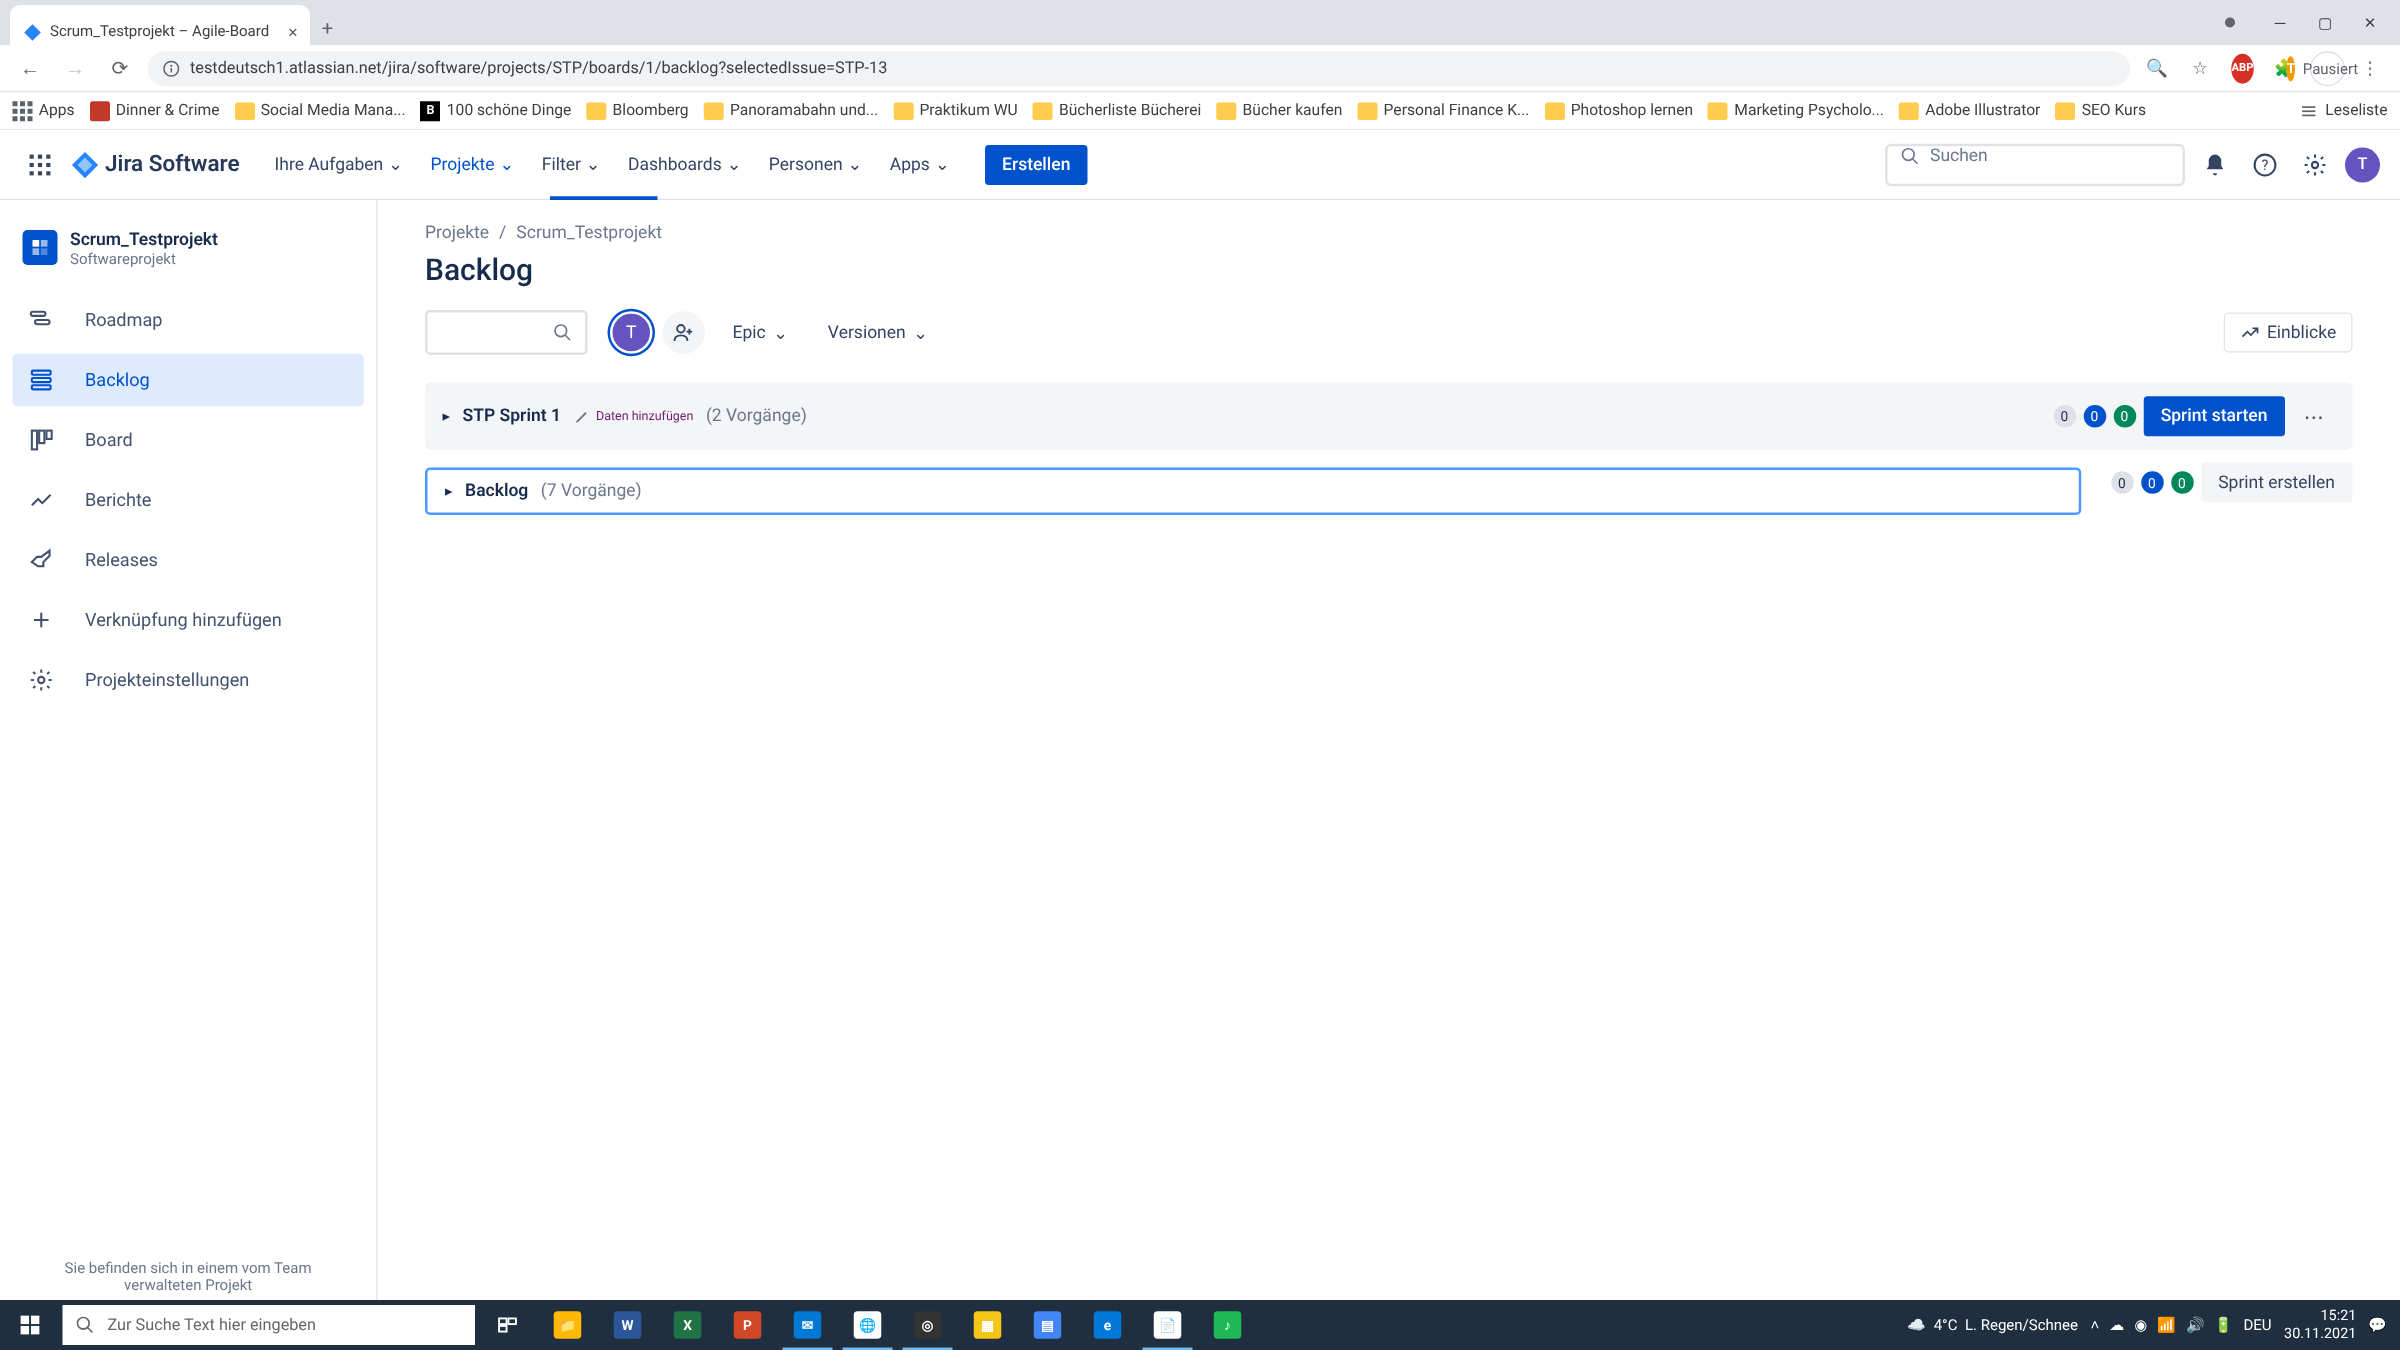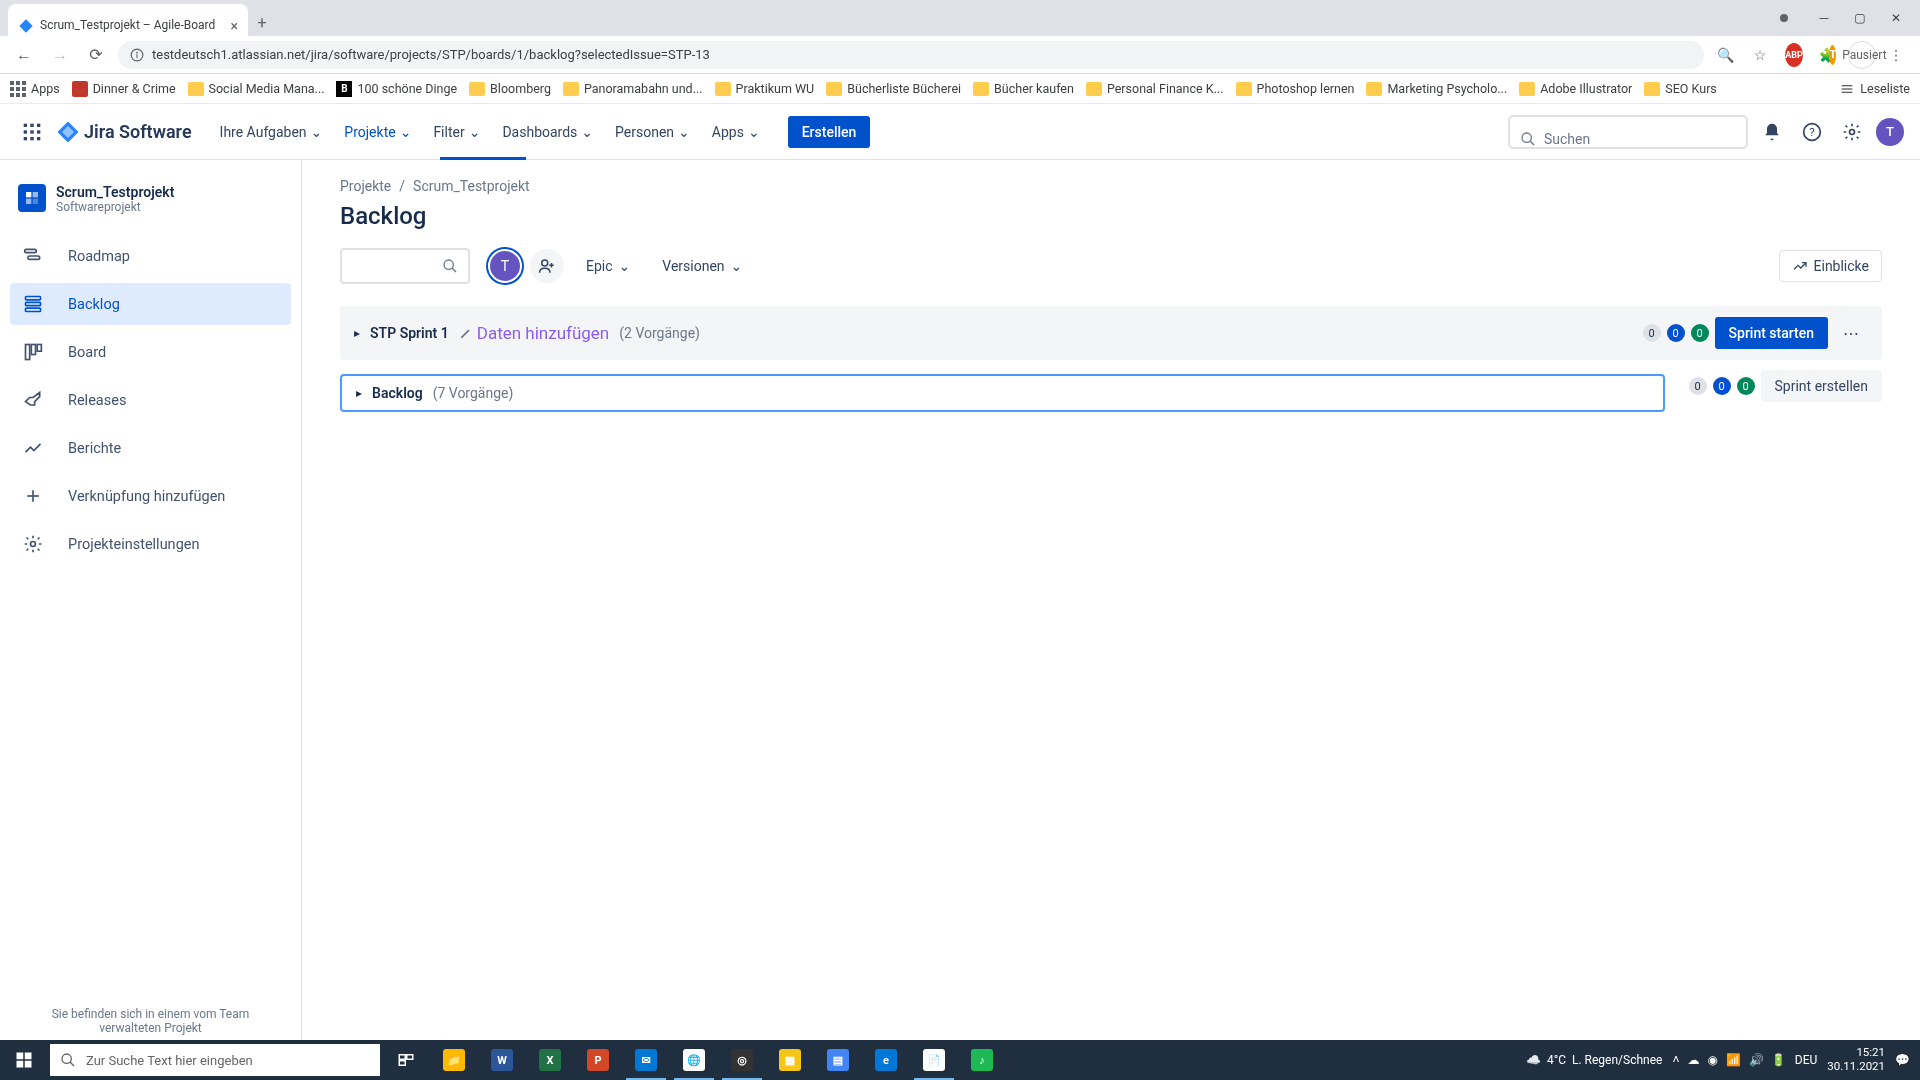--- a/index.html
+++ b/index.html
@@ -37,21 +37,21 @@
 
 .jira-header { height: 56px; border-bottom: 1px solid #dfe1e6; display: flex; align-items: center; padding: 0 16px; gap: 8px; background:#fff; position:relative; }
 .jira-apps { width: 32px; height: 32px; display:flex;align-items:center;justify-content:center; color:#344563; }
 .jira-logo { display: flex; align-items: center; gap: 4px; font-size: 18px; font-weight: 600; color: #253858; margin-right: 12px; }
 .jira-nav { display: flex; gap: 6px; }
 .jira-nav-item { padding: 6px 8px; font-size: 14px; color: #344563; display: flex; align-items: center; gap: 4px; cursor: pointer; border-radius: 3px; position:relative; }
 .jira-nav-item.active { color: #0052cc; }
 .active-underline { position:absolute; height: 3px; background:#0052cc; bottom:-1px; left: 440px; width: 86px; }
 .create-btn { background: #0052cc; color: #fff; border: none; padding: 8px 14px; border-radius: 3px; font-size: 14px; font-weight: 500; margin-left: 12px; cursor:pointer; }
 .jira-header-right { margin-left: auto; display: flex; align-items: center; gap: 8px; }
-.search-field { width: 240px; height: 34px; border: 2px solid #dfe1e6; border-radius: 5px; display: flex; align-items: flex-end; padding: 0 10px; gap: 8px; color: #6b778c; font-size: 14px; }
+.search-field { width: 240px; height: 34px; border: 2px solid #dfe1e6; border-radius: 5px; display: flex; align-items: flex-start; padding: 0 10px; gap: 8px; color: #6b778c; font-size: 14px; }
 .hdr-icon { width: 32px; height: 32px; display:flex; align-items:center; justify-content:center; color:#344563; }
 .hdr-avatar { width: 28px; height: 28px; border-radius: 50%; background: #6554c0; color: #fff; display:flex;align-items:center;justify-content:center; font-size:13px; font-weight:500; }
 
 .jira-body { display: flex; height: calc(100% - 160px); }
 .sidebar { width: 302px; border-right: 1px solid #dfe1e6; padding: 20px 10px; display:flex; flex-direction:column; }
 .project-header { display: flex; gap: 10px; padding: 4px 8px 18px; }
 .project-icon { width: 28px; height: 28px; background: #0052cc; border-radius: 4px; display:flex;align-items:center;justify-content:center; }
 .project-title { font-size: 14px; font-weight: 600; color: #172b4d; }
 .project-sub { font-size: 12px; color: #6b778c; }
 .side-item { display: flex; align-items: center; gap: 24px; padding: 10px 12px; font-size: 14.5px; color: #42526e; border-radius: 4px; cursor: pointer; margin: 3px 0;}
@@ -68,21 +68,21 @@
 .avatar-t { width: 34px; height: 34px; border-radius: 50%; background: #6554c0; color:#fff; display:flex;align-items:center;justify-content:center; font-size:14px; border: 2px solid #fff; box-shadow:0 0 0 2px #0052cc; margin-left: 6px;}
 .add-person { width: 34px; height: 34px; border-radius: 50%; background: #f4f5f7; display:flex;align-items:center;justify-content:center; color:#344563; margin-left: -4px; }
 .filter-dd { padding: 6px 10px; font-size: 14px; color: #344563; display:flex; align-items:center; gap: 6px; cursor:pointer; }
 .insights { margin-left: auto; border: 1px solid #dfe1e6; border-radius: 4px; padding: 7px 12px; font-size: 14px; color:#344563; display:flex; gap: 6px; align-items:center;}
 
 .sprint-row { background: #f4f5f7; border-radius: 4px; margin-top: 22px; padding: 10px 14px; display: flex; align-items: center; gap: 10px; }
 .backlog-row { border: 2px solid #4c9aff; border-radius: 4px; margin-top: 14px; padding: 9px 14px; display: flex; align-items: center; gap: 10px; position:relative; }
 .backlog-wrap { display:flex; align-items:center; gap: 10px; }
 .chev { font-size: 12px; color: #172b4d; cursor:pointer; }
 .row-title { font-weight: 600; font-size: 14px; color: #172b4d; }
-.row-link { font-size: 17px; color: #8b5cf6; display:flex; align-items:center; gap:4px;}
+.row-link { font-size: 10px; color: #701a75; display:flex; align-items:center; gap:4px;}
 .row-count { font-size: 14px; color: #6b778c; }
 .row-right { margin-left: auto; display: flex; align-items: center; gap: 6px; }
 .badge { min-width: 18px; height: 18px; border-radius: 9px; font-size: 11px; display:flex; align-items:center; justify-content:center; padding: 0 5px; color:#fff; }
 .badge.grey { background: #dfe1e6; color:#172b4d; }
 .badge.blue { background: #0052cc; }
 .badge.green { background: #00875a; }
 .primary-btn { background: #0052cc; color:#fff; border:none; padding: 8px 14px; border-radius:3px; font-size:14px; font-weight:500; cursor:pointer;}
 .secondary-btn { background: #f4f5f7; color:#344563; border:none; padding: 8px 14px; border-radius:3px; font-size:14px; cursor:pointer;}
 .more-btn { width: 34px; height: 34px; background:#f4f5f7; border-radius:3px; display:flex;align-items:center;justify-content:center; font-size:16px; color:#344563;}
 .backlog-right { display:flex; align-items:center; gap: 6px; margin-left: 14px;}
@@ -348,32 +348,32 @@
             <rect x="3" y="3" width="5" height="18" fill="none" stroke="#42526e" stroke-width="2"></rect>
             <rect x="10" y="3" width="5" height="12" fill="none" stroke="#42526e" stroke-width="2"></rect>
             <rect x="17" y="3" width="5" height="8" fill="none" stroke="#42526e" stroke-width="2"></rect>
           </svg>
         </div>
         <span>Board</span>
       </div>
     <div class="side-item">
         <div class="side-icon">
           <svg width="20" height="20" viewBox="0 0 24 24">
+            <polyline points="3,17 9,11 13,15 21,7" fill="none" stroke="#42526e" stroke-width="2"></polyline>
+          </svg>
+        </div>
+        <span>Berichte</span>
+      </div>
+    <div class="side-item">
+        <div class="side-icon">
+          <svg width="20" height="20" viewBox="0 0 24 24">
             <path d="M3 14 L8 9 L12 9 L20 3 L20 8 L14 14 L14 18 L9 18 Z" fill="none" stroke="#42526e" stroke-width="2"></path>
           </svg>
         </div>
         <span>Releases</span>
-      </div>
-    <div class="side-item">
-        <div class="side-icon">
-          <svg width="20" height="20" viewBox="0 0 24 24">
-            <polyline points="3,17 9,11 13,15 21,7" fill="none" stroke="#42526e" stroke-width="2"></polyline>
-          </svg>
-        </div>
-        <span>Berichte</span>
       </div>
     <div class="side-item">
         <div class="side-icon">
           <svg width="20" height="20" viewBox="0 0 24 24">
             <line x1="12" y1="5" x2="12" y2="19" stroke="#42526e" stroke-width="2"></line>
             <line x1="5" y1="12" x2="19" y2="12" stroke="#42526e" stroke-width="2"></line>
           </svg>
         </div>
         <span>Verknüpfung hinzufügen</span>
       </div>

